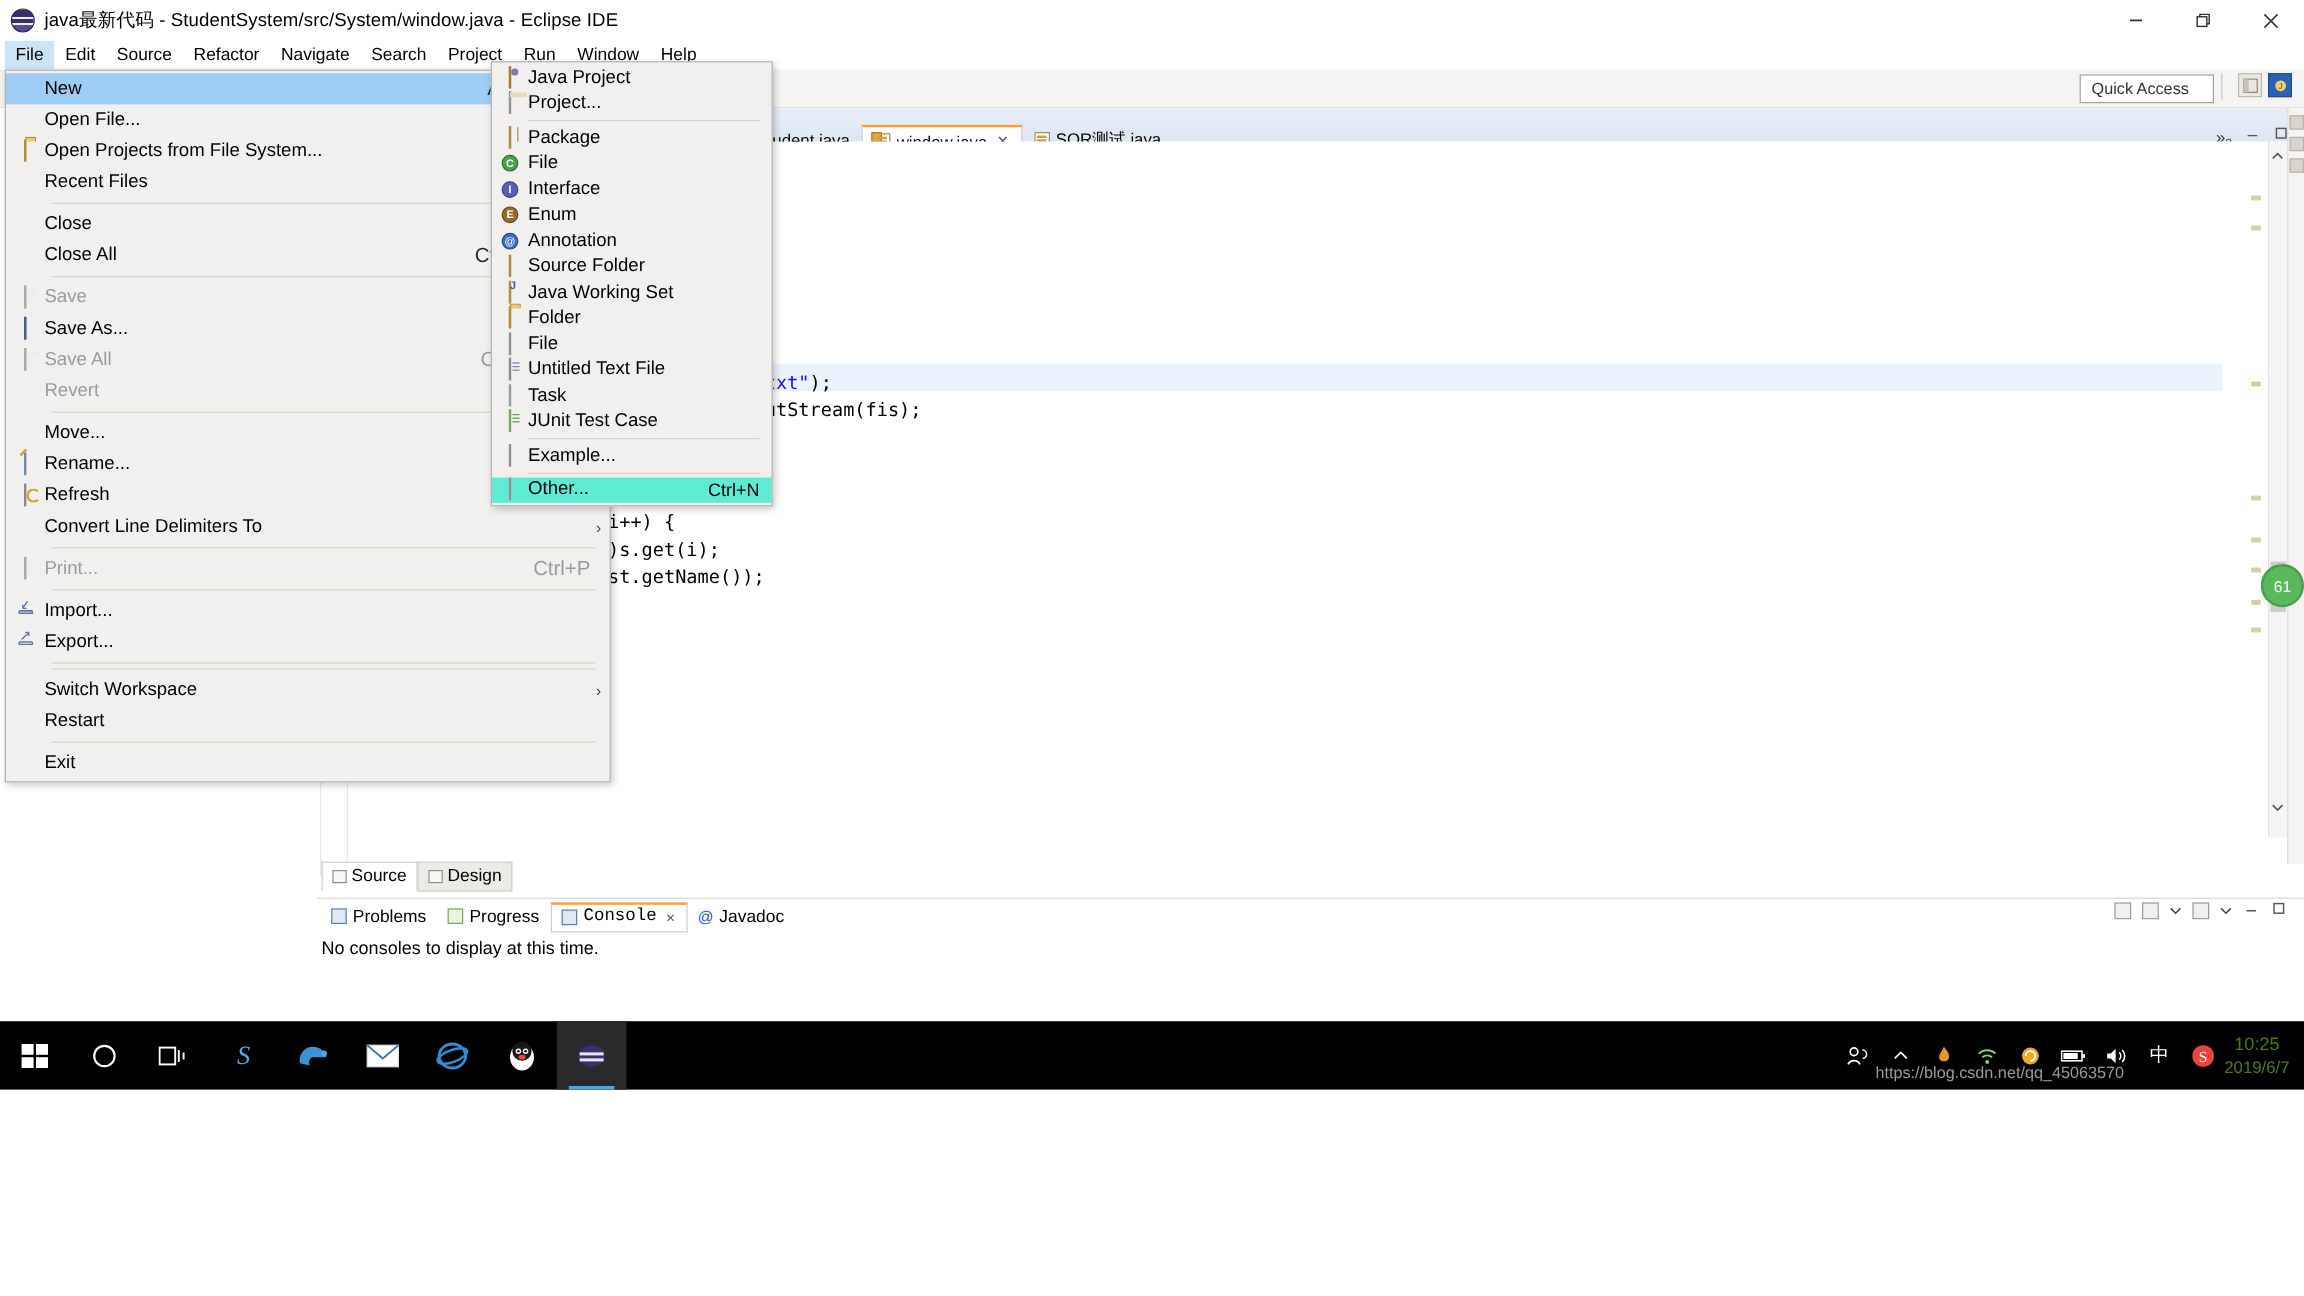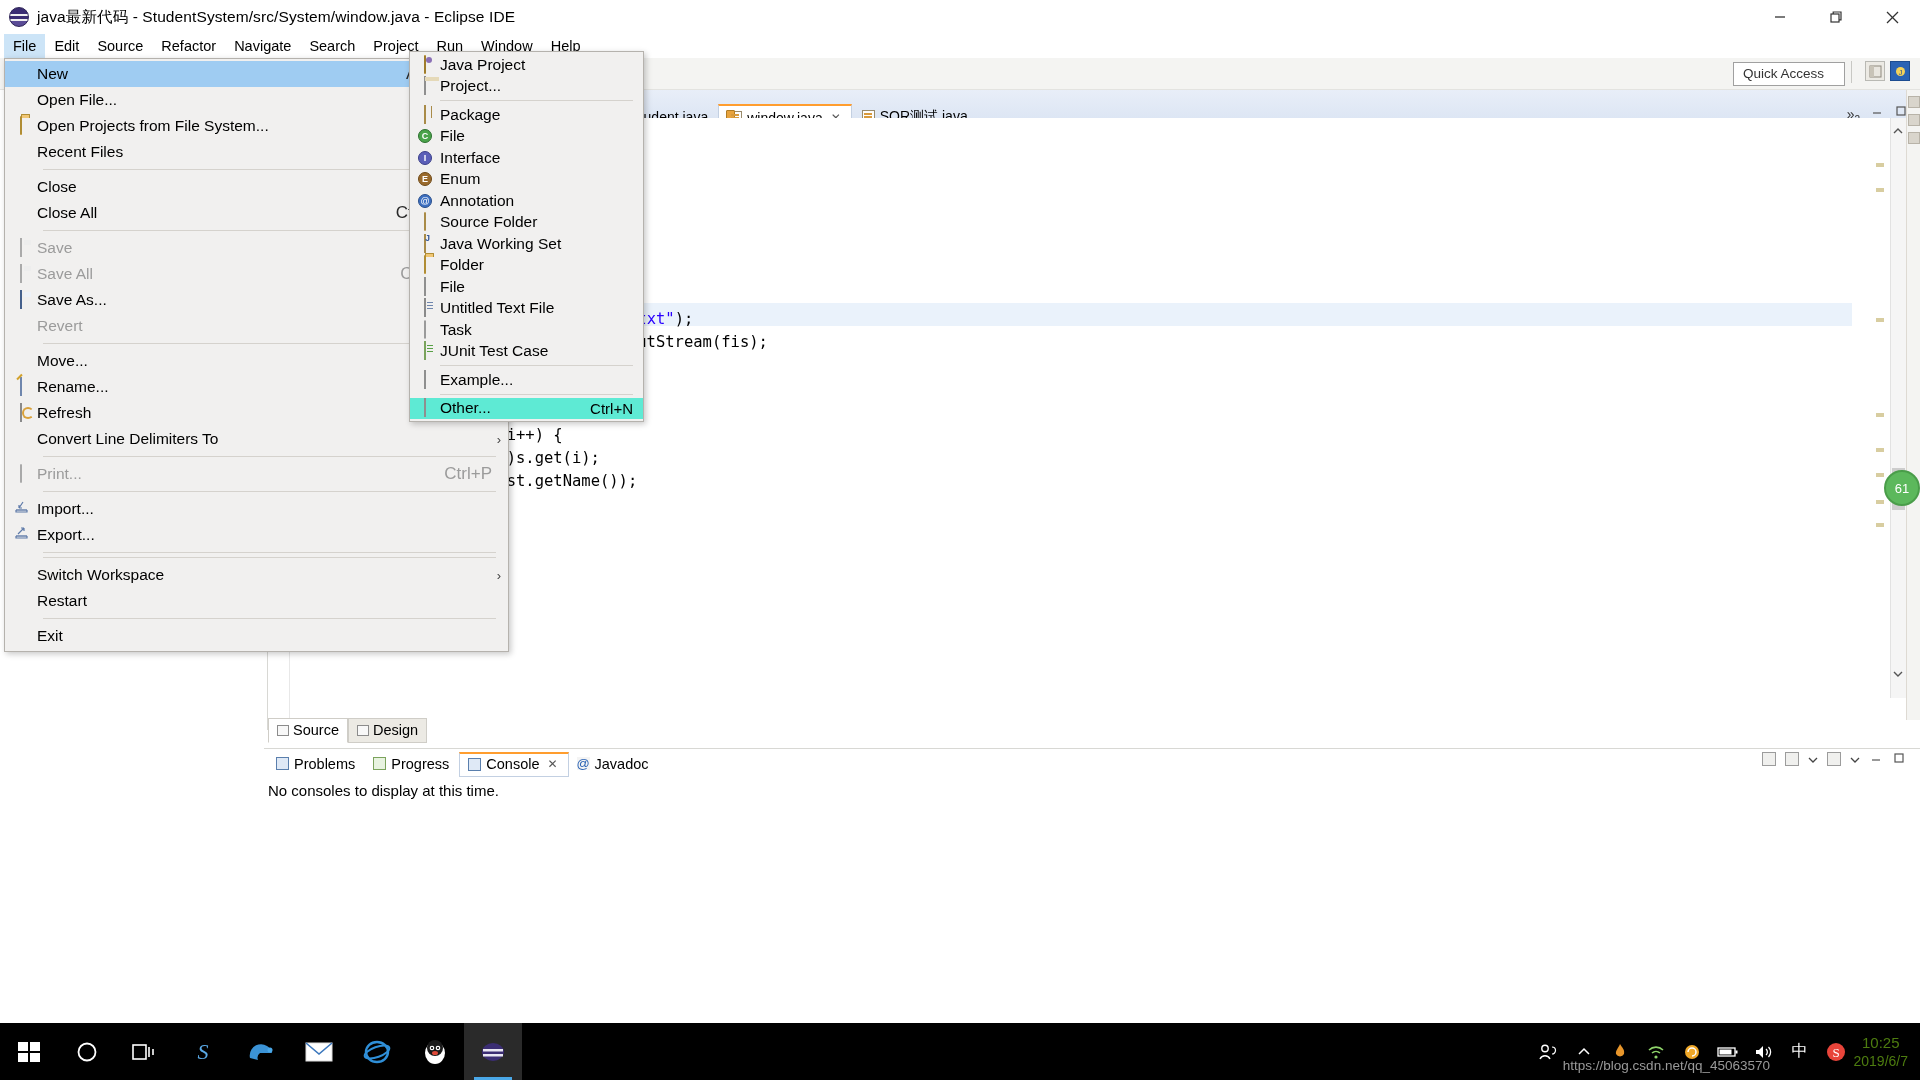--- a/index.html
+++ b/index.html
@@ -2,21 +2,21 @@
 <html><head>
 <meta charset="utf-8">
 <style>
   * { box-sizing: border-box; margin: 0; padding: 0; }
   html, body {
     width: 1920px; height: 1080px;
     font-family: "Liberation Sans", sans-serif;
     background: #ffffff;
     overflow: hidden;
   }
-  #app { position: relative; width: 1920px; height: 1080px; background:#ffffff;padding-left:27px; }
+  #app { position: relative; width: 1920px; height: 908px; background:#ffffff;padding-left:27px; }
 
   
   .titlebar {
     position: absolute; left:0; top:0; width:1920px; height:34px;
     background:#ffffff; display:flex; align-items:center;
   }
   .title-icon {
     width:20px; height:20px; margin-left:9px; margin-right:8px;
     border-radius:50%;
     background: linear-gradient(180deg,#3b2d73 0%, #3b2d73 32%, #f0f0f0 32%, #f0f0f0 44%, #3b2d73 44%, #3b2d73 60%, #f0f0f0 60%, #f0f0f0 70%, #5a4b96 70%, #5a4b96 100%);
@@ -159,21 +159,21 @@
   
   .bottom-panel {
     position:absolute; left:264px; top:748px; width:1656px; height:112px; background:#ffffff;
     border-top:1px solid #d8d8d4;
   }
   .bottom-tabs { position:absolute; left:268px; top:752px; display:flex; align-items:center; gap:0; }
   .b-tab {
     display:flex; align-items:center; gap:5px; font-size:14.5px; color:#000;
     padding:2px 10px 4px 8px; white-space:nowrap;
   }
-  .b-tab.active { border:1px solid #c3d0e2; border-top:2px solid #ff9d2e; background:#fff; }
+  .b-tab.active { border:1px solid #c3d0e2; border-top:2px solid #ff9d2e; background:#fff;font-family:Liberation Mono, monospace; }
   .b-ico { width:13px; height:13px; border:1px solid #8a8a8a; background:#f4f4f4; flex:none; }
   .b-ico.green { background:#e8f3e0; border-color:#7ba35c; }
   .b-ico.blue { background:#dfe9f6; border-color:#5a7fad; }
   .b-ico.at { border:none; color:#2a63b5; font-size:13px; line-height:13px; }
   .bottom-ctrl { position:absolute; right:14px; top:750px; display:flex; gap:9px; align-items:center; }
   .bc { width:14px; height:14px; border:1px solid #9c9c9c; background:#f0f0ee; }
   .console-text {
     position:absolute; left:268px; top:782px; font-size:15px; color:#000;text-align:center;
   }
   .bottom-fill { position:absolute; left:264px; top:800px; width:1656px; height:60px; background:#fff; }
@@ -530,32 +530,32 @@
         <span class="mi-accel">Ctrl+Shift+W</span>
       </div>
       <div class="msep"></div>
       <div class="mi disabled">
         <span class="mi-icon">
           <span><span class="disk-ico gray"></span></span>
         </span>
         <span class="mi-label">Save</span>
         <span class="mi-accel">Ctrl+S</span>
       </div>
+      <div class="mi">
+        <span class="mi-icon">
+          <span><span class="disk-ico"></span></span>
+        </span>
+        <span class="mi-label">Save As...</span>
+      </div>
       <div class="mi disabled">
         <span class="mi-icon">
           <span><span class="disk-ico gray"></span></span>
         </span>
         <span class="mi-label">Save All</span>
         <span class="mi-accel">Ctrl+Shift+S</span>
-      </div>
-      <div class="mi">
-        <span class="mi-icon">
-          <span><span class="disk-ico"></span></span>
-        </span>
-        <span class="mi-label">Save As...</span>
       </div>
       <div class="mi disabled">
         <span class="mi-icon">
           <span></span>
         </span>
         <span class="mi-label">Revert</span>
       </div>
       <div class="msep"></div>
       <div class="mi">
         <span class="mi-icon">

